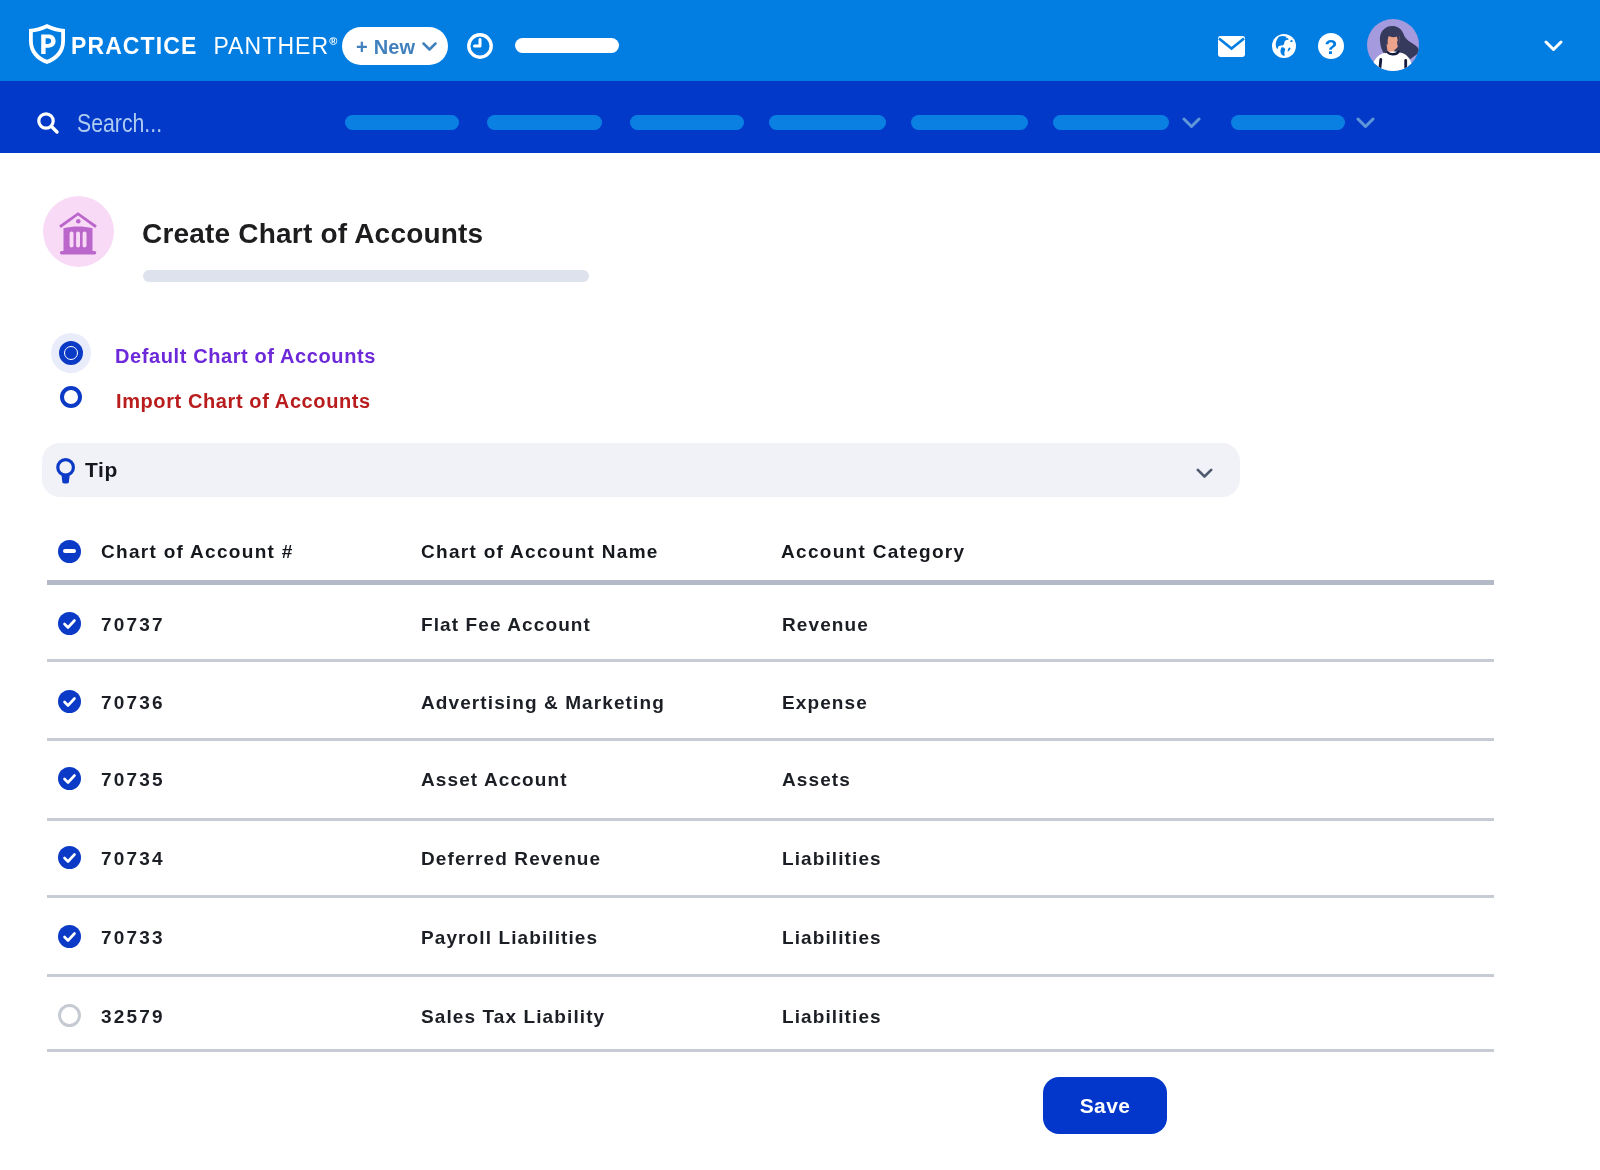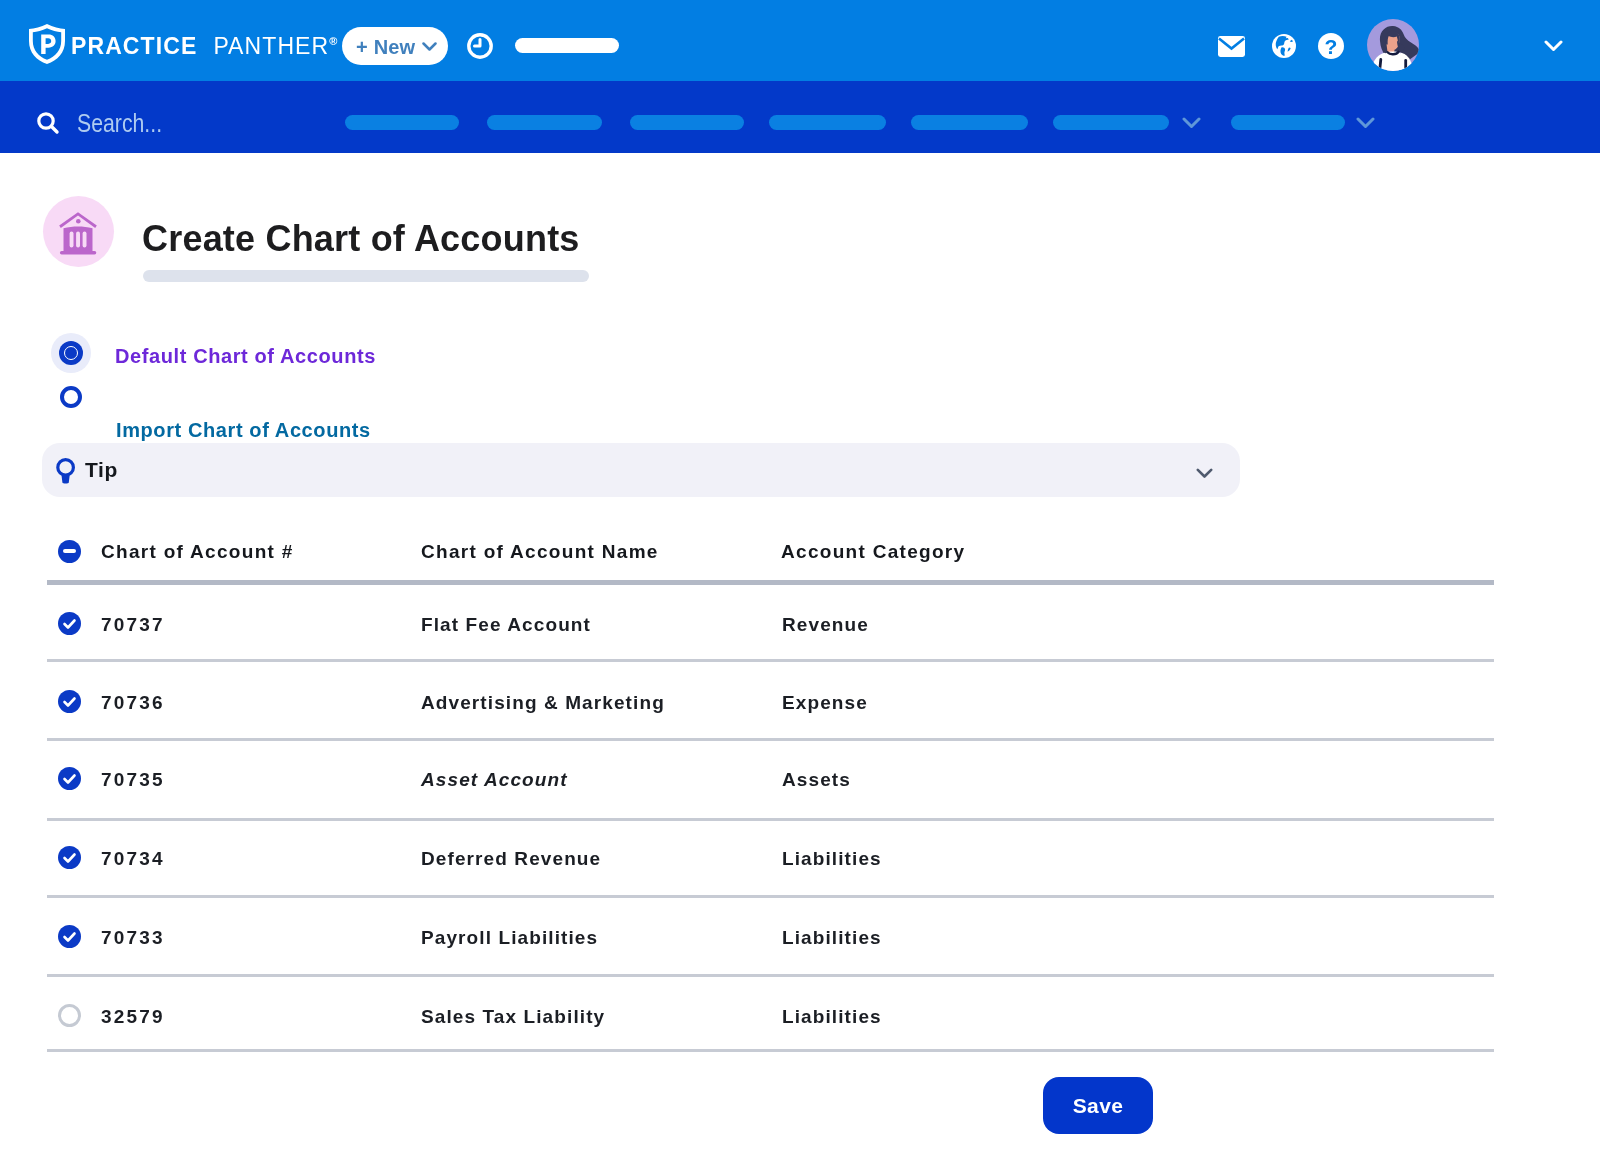--- a/index.html
+++ b/index.html
@@ -121,30 +121,30 @@
       <circle cx="19.3" cy="9.3" r="2.3"></circle>
       <path d="M4.5 16.2 C14 13.8 24 13.8 33.5 16.2 L33.5 39 L4.5 39 Z"></path>
       <rect x="0.9" y="39" width="36.4" height="3.6" rx="1.8"></rect>
     </g>
     <g fill="#f8daf6">
       <rect x="10.6" y="19.5" width="3.9" height="16" rx="1.95"></rect>
       <rect x="17.1" y="19.5" width="3.9" height="16" rx="1.95"></rect>
       <rect x="23.6" y="19.5" width="3.9" height="16" rx="1.95"></rect>
     </g>
   </svg>
-  <div class="abs" style="left:142px; top:218px; font-size:36px; font-weight:bold; color:#1d1d1f; letter-spacing:0.2px;">Create Chart of Accounts</div>
+  <div class="abs" style="left:142px; top:218px; font-size:28px; font-weight:bold; color:#1d1d1f; letter-spacing:0.2px;">Create Chart of Accounts</div>
   <div class="abs" style="left:143px; top:270px; width:446px; height:12px; border-radius:6px; background:#dde2ec;"></div>
 
   <div class="abs" style="left:51px; top:333px; width:40px; height:40px; border-radius:50%; background:#e9ecfa;"></div>
   <div class="abs" style="left:59px; top:341px; width:24px; height:24px; border-radius:50%; background:#0b3ac6;"></div>
   <div class="abs" style="left:64px; top:346px; width:14px; height:14px; border-radius:50%; border:1.6px solid #fff;"></div>
   <div class="abs" style="left:115px; top:345px; font-size:20px; font-weight:bold; color:#6d28d9; letter-spacing:0.6px;">Default Chart of Accounts</div>
 
   <div class="abs" style="left:60px; top:386px; width:22px; height:22px; border-radius:50%; border:4.5px solid #0b3ac6;"></div>
-  <div class="abs" style="left:116px; top:390px; font-size:20px; font-weight:bold; color:#0369a1; letter-spacing:0.6px;margin-top:29px;">Import Chart of Accounts</div>
+  <div class="abs" style="left:116px; top:390px; font-size:20px; font-weight:bold; color:#b91c1c; letter-spacing:0.6px;">Import Chart of Accounts</div>
 
   <div class="abs" style="left:42px; top:443px; width:1198px; height:54px; border-radius:18px; background:#f1f1f8;"></div>
   <svg class="abs" style="left:56px; top:458px;" width="20" height="27" viewBox="0 0 20 27">
     <circle cx="9.6" cy="9.4" r="7.8" fill="none" stroke="#0b3ac6" stroke-width="3.2"></circle>
     <path d="M5.6 18 L13.6 18 L12.8 24.4 C12.8 25.8 6.5 25.8 6.4 24.4 Z" fill="#0b3ac6"></path>
   </svg>
   <div class="abs" style="left:85px; top:458px; font-size:21px; font-weight:bold; color:#15181d; letter-spacing:0.6px;">Tip</div>
   <svg class="abs" style="left:1196px; top:468px;" width="17" height="11" viewBox="0 0 17 11">
       <path d="M1.8 1.8 L8.5 8.5 L15.2 1.8" fill="none" stroke="#4f5a6e" stroke-width="2.6" stroke-linecap="round" stroke-linejoin="round"></path>
     </svg>
@@ -167,21 +167,21 @@
       <path d="M6.5 12 L10 15.5 L16.5 8.5" fill="none" stroke="#fff" stroke-width="2.6" stroke-linecap="round" stroke-linejoin="round"></path>
     </svg>
   <div class="abs cell num" style="left:101px; top:692px;">70736</div>
   <div class="abs cell" style="left:421px; top:692px;">Advertising &amp; Marketing</div>
   <div class="abs cell" style="left:782px; top:692px;">Expense</div>
 
   <svg class="abs ckc" style="left:58px; top:767px;" viewBox="0 0 23 23">
       <path d="M6.5 12 L10 15.5 L16.5 8.5" fill="none" stroke="#fff" stroke-width="2.6" stroke-linecap="round" stroke-linejoin="round"></path>
     </svg>
   <div class="abs cell num" style="left:101px; top:769px;">70735</div>
-  <div class="abs cell" style="left:421px; top:769px;font-style:italic;">Asset Account</div>
+  <div class="abs cell" style="left:421px; top:769px;">Asset Account</div>
   <div class="abs cell" style="left:782px; top:769px;">Assets</div>
 
   <svg class="abs ckc" style="left:58px; top:846px;" viewBox="0 0 23 23">
       <path d="M6.5 12 L10 15.5 L16.5 8.5" fill="none" stroke="#fff" stroke-width="2.6" stroke-linecap="round" stroke-linejoin="round"></path>
     </svg>
   <div class="abs cell num" style="left:101px; top:848px;">70734</div>
   <div class="abs cell" style="left:421px; top:848px;text-align:center;">Deferred Revenue</div>
   <div class="abs cell" style="left:782px; top:848px;">Liabilities</div>
 
   <svg class="abs ckc" style="left:58px; top:925px;" viewBox="0 0 23 23">
@@ -196,14 +196,14 @@
   <div class="abs cell" style="left:421px; top:1006px;">Sales Tax Liability</div>
   <div class="abs cell" style="left:782px; top:1006px;">Liabilities</div>
 
   <div class="divthin" style="top:659px;"></div>
   <div class="divthin" style="top:738px;"></div>
   <div class="divthin" style="top:818px;"></div>
   <div class="divthin" style="top:895px;"></div>
   <div class="divthin" style="top:974px;"></div>
   <div class="divthin" style="top:1049px;"></div>
 
-  <div class="btn" style="left:1043px; width:110px; background:#0336cb;">Save</div>
+  <div class="btn" style="left:1043px; width:124px; background:#0336cb;">Save</div>
 </div>
 
 </body></html>

